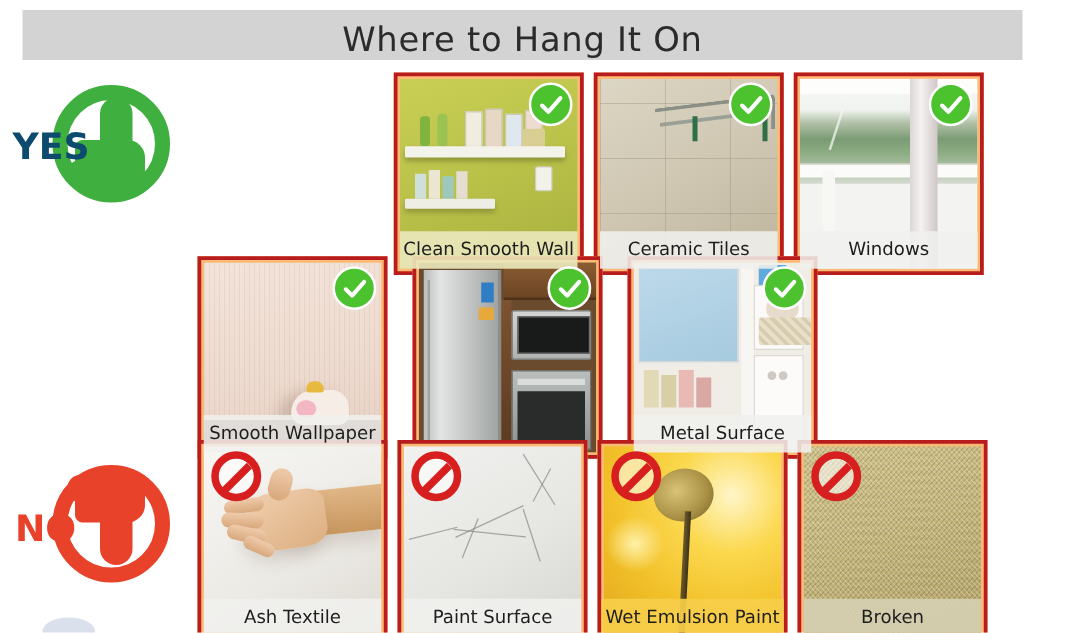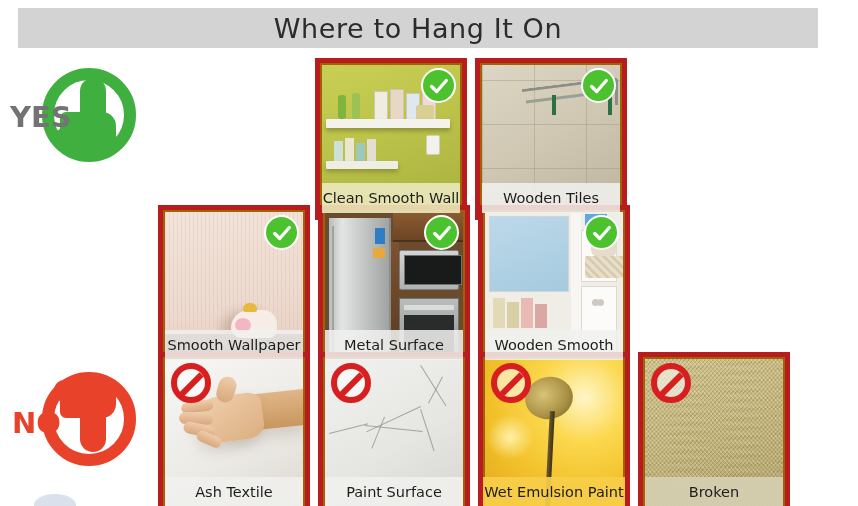--- a/index.html
+++ b/index.html
@@ -15,21 +15,21 @@
 
   
   .title-bar {
     position: absolute;
     left: 18px;
     top: 8px;
     width: 800px;
     height: 40px;
     background: #d3d3d3;
     display: flex;
-    align-items: center;
+    align-items: flex-end;
     justify-content: center;
   }
   .title-text {
     font-size: 27px;
     color: #2b2b2b;
     letter-spacing: 0.6px;
     font-family: "DejaVu Sans", sans-serif;
     font-weight: 400;
   }
 
@@ -52,21 +52,21 @@
     border: 12px solid #3faf3f;
   }
   .verdict-no .verdict-ring { border-color: #e8432a; }
 
   .verdict-label {
     position: absolute;
     left: 10px;
     top: 38px;
     font-size: 29px;
     font-weight: bold;
-    color: #737373;
+    color: #0c4a6e;
     letter-spacing: 0px;
     font-family: "DejaVu Sans", sans-serif;
     z-index: 4;
   }
   .verdict-no .verdict-label {
     color: #e8432a;
     left: 12px;
     top: 40px;
   }
 
@@ -107,30 +107,30 @@
     border-radius: 10px 2px 2px 10px;
   }
   .verdict-no .thumb { top: 12px; transform: scaleY(-1); }
   .verdict-no .thumb .palm,
   .verdict-no .thumb .digit,
   .verdict-no .thumb .cuff { background: #e8432a; }
 
   
   .row { position: absolute; display: flex; }
   .row-1 { left: 315px; top: 58px; gap: 8px; }
-  .row-2 { left: 158px; top: 205px; gap: 8px; }
+  .row-2 { left: 158px; top: 205px; gap: 20px; }
   .row-3 { left: 158px; top: 352px; gap: 8px; }
 
   
   .tile {
     position: relative;
     width: 152px;
     height: 162px;
-    border: 5px solid #b91c1c;
-    background: #a16207;
+    border: 3px solid #b91c1c;
+    background: #fdba74;
     overflow: hidden;
     padding: 2px;
   }
   .tile-photo {
     position: absolute;
     left: 2px;
     top: 2px;
     right: 2px;
     bottom: 2px;
     overflow: hidden;
@@ -591,23 +591,41 @@
           <div class="rail2"></div>
         <div class="bracket bk1"></div>
           <div class="bracket bk2"></div>
       </div>
     </div>
     <div class="check-badge">
       <svg viewBox="0 0 24 24">
           <path d="M4 12.5 L9.5 18 L20 6" fill="none" stroke="#ffffff" stroke-width="3.6" stroke-linecap="round" stroke-linejoin="round"></path>
         </svg>
     </div>
-    <div class="tile-label">Wooden Tiles</div>
-  </div>
-
+    <div class="tile-label">Ceramic Tiles</div>
+  </div>
+
+  <div class="tile">
+    <div class="tile-photo">
+      <div class="ph ph-window">
+        <div class="glass2"></div>
+        <div class="wire"></div>
+        <div class="sash-top"></div>
+        <div class="sash-h"></div>
+        <div class="sash-v"></div>
+        <div class="mullion"></div>
+      </div>
+    </div>
+    <div class="check-badge">
+      <svg viewBox="0 0 24 24">
+          <path d="M4 12.5 L9.5 18 L20 6" fill="none" stroke="#ffffff" stroke-width="3.6" stroke-linecap="round" stroke-linejoin="round"></path>
+        </svg>
+    </div>
+    <div class="tile-label">Windows</div>
+  </div>
 
 </div>
 
 <div class="row row-2">
 
   <div class="tile">
     <div class="tile-photo">
       <div class="ph ph-wallpaper">
         <div class="floor"></div>
         <div class="pig"></div>
@@ -639,21 +657,20 @@
             <div class="bar"></div>
             <div class="win"></div>
           </div>
       </div>
     </div>
     <div class="check-badge">
       <svg viewBox="0 0 24 24">
           <path d="M4 12.5 L9.5 18 L20 6" fill="none" stroke="#ffffff" stroke-width="3.6" stroke-linecap="round" stroke-linejoin="round"></path>
         </svg>
     </div>
-    <div class="tile-label">Metal Surface</div>
   </div>
 
   <div class="tile">
     <div class="tile-photo">
       <div class="ph ph-wood">
         <div class="panel"></div>
         <div class="post"></div>
         <div class="bluebox"></div>
         <div class="cube"></div>
         <div class="bear"></div>
@@ -665,21 +682,21 @@
             <i></i>
             <i></i>
           </div>
       </div>
     </div>
     <div class="check-badge">
       <svg viewBox="0 0 24 24">
           <path d="M4 12.5 L9.5 18 L20 6" fill="none" stroke="#ffffff" stroke-width="3.6" stroke-linecap="round" stroke-linejoin="round"></path>
         </svg>
     </div>
-    <div class="tile-label">Wooden Smooth</div>
+    <div class="tile-label">Metal Surface</div>
   </div>
 
 
 </div>
 
 <div class="row row-3">
 
   <div class="tile">
     <div class="tile-photo">
       <div class="ph ph-ash">

